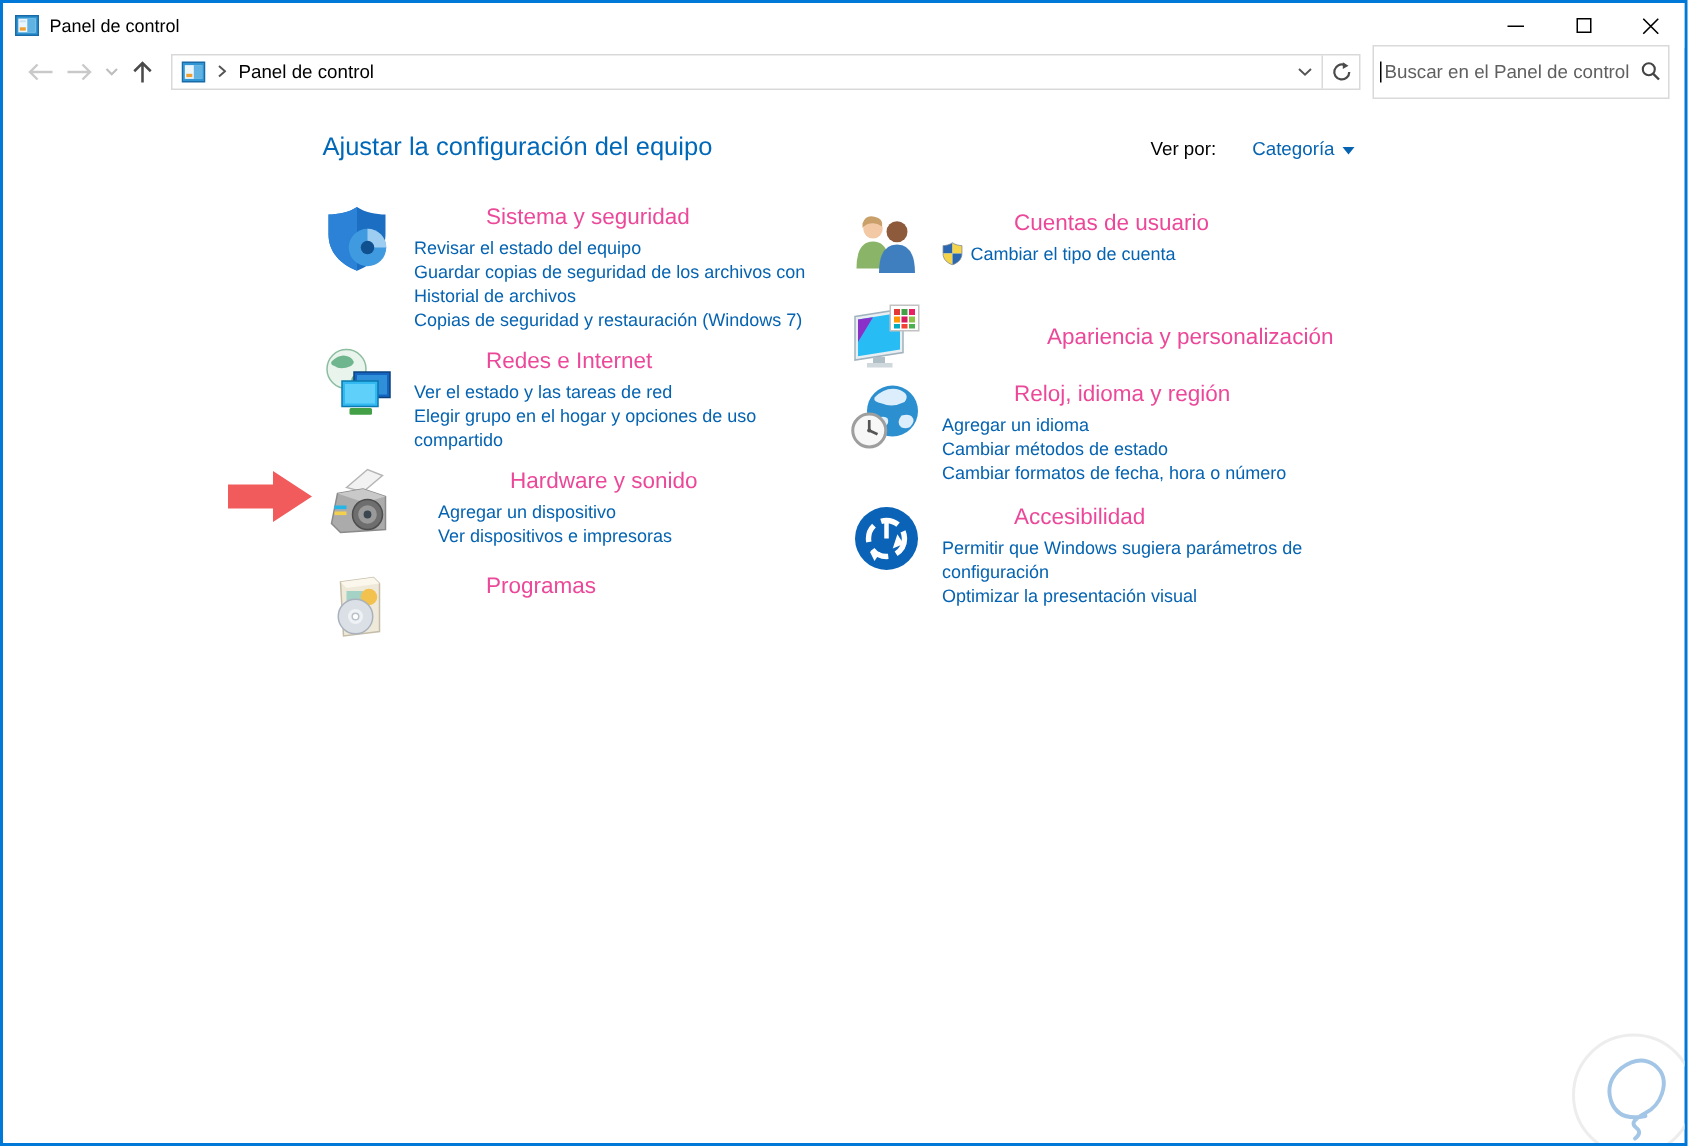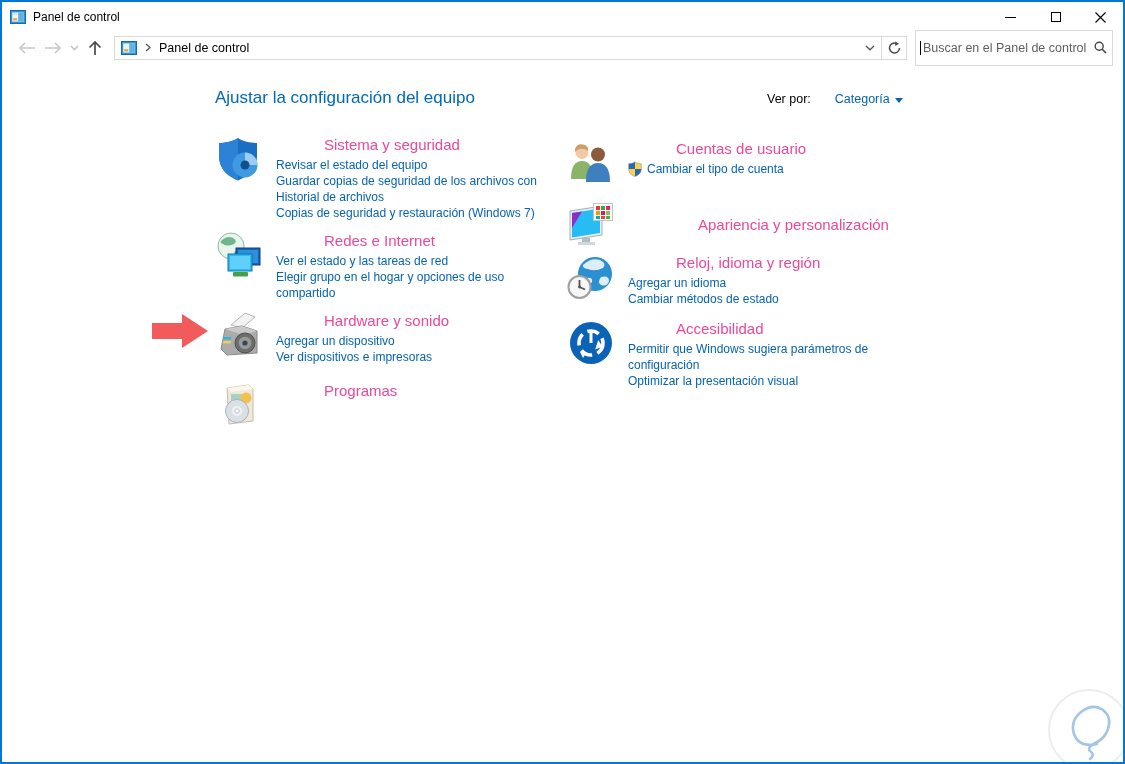--- a/index.html
+++ b/index.html
@@ -44,21 +44,21 @@
   .col.left .cat-text { width:277px; }
   .col.right .cat-text { width:258px; }
   .cat-title { display:block; font-size:15px; line-height:19px; color:#ec4899; text-decoration:none; margin-bottom:3px; cursor:pointer;margin-left:48px; }
   .cat-link { display:block; font-size:12px; line-height:16px; color:#0563b1; text-decoration:none; cursor:pointer; }
   .link-row { display:flex; align-items:center; }
   .link-row svg { flex:none; margin-right:5px; } .mb-b { margin-bottom:10px; } .mb-c { margin-bottom:16px; }
   .mb-d { margin-bottom:13px; } .mb-e { margin-bottom:5px; } .mb-f { margin-bottom:12px; }
   .cat.centered { align-items:center;gap:22px; }
   .cat.centered .cat-title { margin-bottom:0; }
   .highlight-arrow { position:absolute; left:-63px; top:2px; }
-  .hw-wrap { position:relative; }
+  .hw-wrap { position:relative;gap:16px; }
   
   .watermark { position:absolute; right:-14px; bottom:-16px; width:96px; height:96px; }
 </style>
 </head>
 <body>
 
 <div class="titlebar">
   <span class="app-icon">
     <svg width="16" height="16" viewBox="0 0 16 16">
       <rect x="0.5" y="1.5" width="15" height="13" fill="#2f96d3" stroke="#1a6aa8"></rect>
@@ -308,20 +308,21 @@
             <path d="M20 25 Q26 24 25 29 Q23 33 19 31 Q17 27 20 25 Z" fill="#dceefb"></path>
             <circle cx="12.5" cy="34" r="11" fill="#f7f7f7" stroke="#9e9e9e" stroke-width="2"></circle>
             <path d="M12.5 27 L12.5 34 L18 36.5" stroke="#555" stroke-width="1.8" fill="none"></path>
             <circle cx="12.5" cy="34" r="1.4" fill="#555"></circle>
           </svg>
         </span>
         <div class="cat-text">
           <a class="cat-title">Reloj, idioma y región</a>
           <a class="cat-link">Agregar un idioma</a>
           <a class="cat-link">Cambiar métodos de estado</a>
+          <a class="cat-link">Cambiar formatos de fecha, hora o número</a>
         </div>
       </section>
 
       <section class="cat">
         <span class="cat-icon">
           <svg width="48" height="48" viewBox="0 0 48 48">
             <circle cx="24" cy="24" r="21" fill="#0a63b6"></circle>
             <circle cx="24" cy="24" r="12" fill="none" stroke="#fff" stroke-width="3.6" stroke-dasharray="12 5.5"></circle>
             <path d="M24 24 L24 12.5" stroke="#fff" stroke-width="3"></path>
             <polygon points="36,24 30,19 30,29" fill="#fff" transform="rotate(18 24 24)"></polygon>

